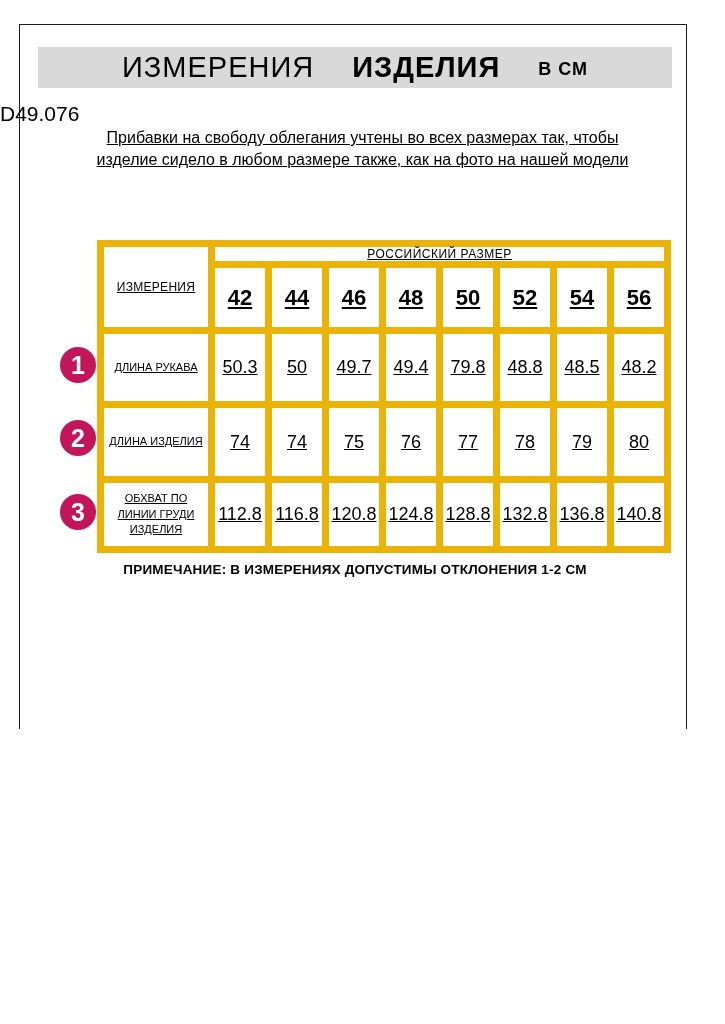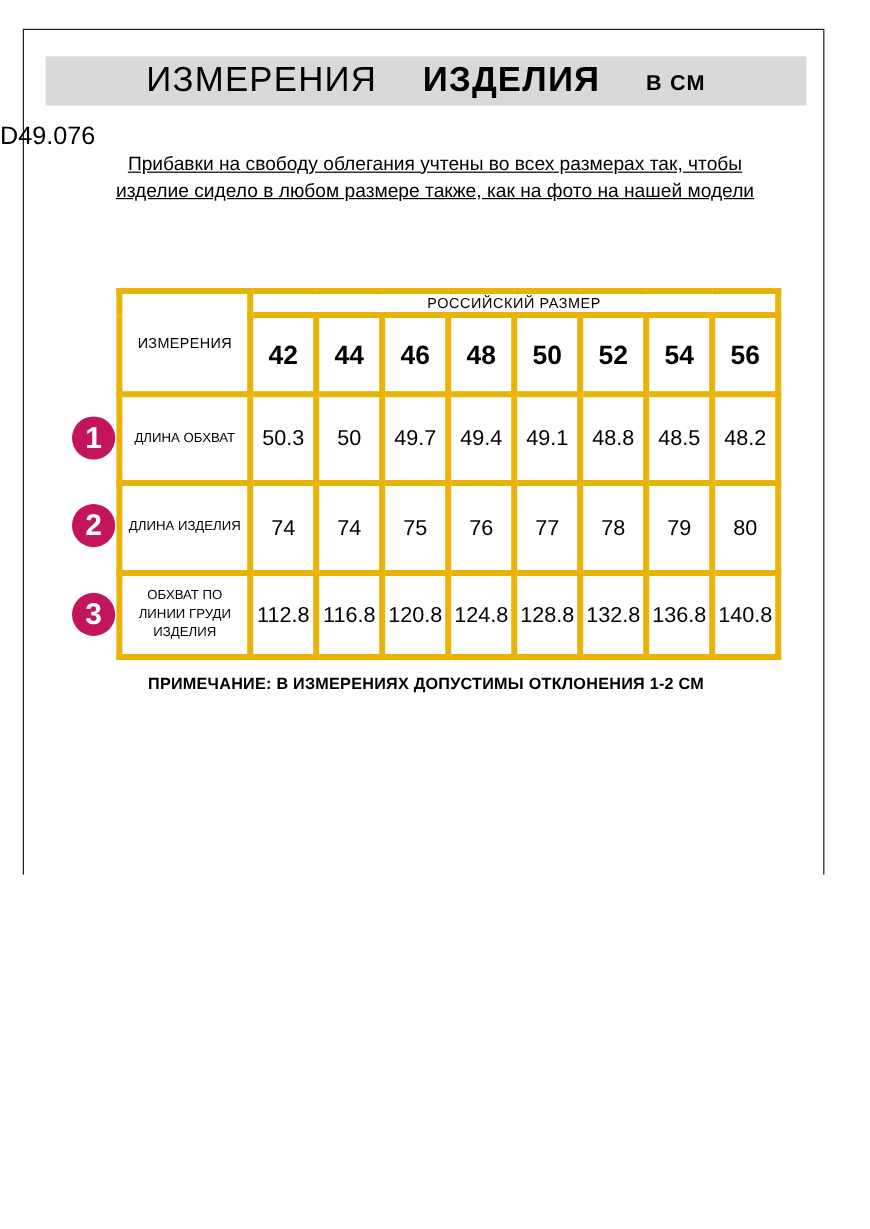--- a/index.html
+++ b/index.html
@@ -75,25 +75,26 @@
     text-decoration: underline;
   }
   .size-table {
     position: absolute;
     left: 97px;
     top: 240px;
     border-collapse: collapse;
     table-layout: fixed;
   }
   .size-table td, .size-table th {
-    border: 5px solid #eab308;
+    border: 7px solid #eab308;
     padding: 0;
     text-align: center;
     vertical-align: middle;
     background: #fff;
+    text-decoration: underline;
   }
   .col-label { width: 104px; }
   .col-size  { width: 50px; }
   .row-group-header { height: 20px; }
   .row-sizes { height: 66px; }
   .row-data-1 { height: 74px; }
   .row-data-2 { height: 75px; }
   .row-data-3 { height: 70px; }
   .cell-measurements {
     font-size: 12px;
@@ -175,26 +176,26 @@
       <td class="col-size cell-size">42</td>
       <td class="col-size cell-size">44</td>
       <td class="col-size cell-size">46</td>
       <td class="col-size cell-size">48</td>
       <td class="col-size cell-size">50</td>
       <td class="col-size cell-size">52</td>
       <td class="col-size cell-size">54</td>
       <td class="col-size cell-size">56</td>
     </tr>
     <tr class="row-data-1">
-      <td class="cell-row-label">ДЛИНА ОБХВАТ</td>
+      <td class="cell-row-label">ДЛИНА РУКАВА</td>
       <td class="cell-value">50.3</td>
       <td class="cell-value">50</td>
       <td class="cell-value">49.7</td>
       <td class="cell-value">49.4</td>
-      <td class="cell-value">49.1</td>
+      <td class="cell-value">79.8</td>
       <td class="cell-value">48.8</td>
       <td class="cell-value">48.5</td>
       <td class="cell-value">48.2</td>
     </tr>
     <tr class="row-data-2">
       <td class="cell-row-label">ДЛИНА ИЗДЕЛИЯ</td>
       <td class="cell-value">74</td>
       <td class="cell-value">74</td>
       <td class="cell-value">75</td>
       <td class="cell-value">76</td>

